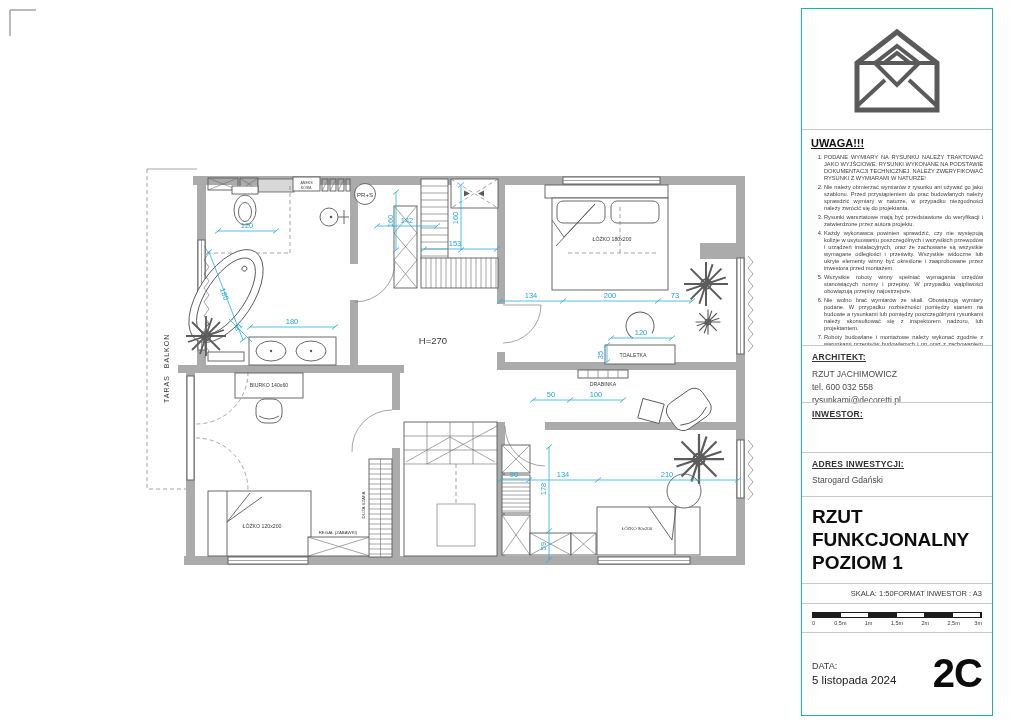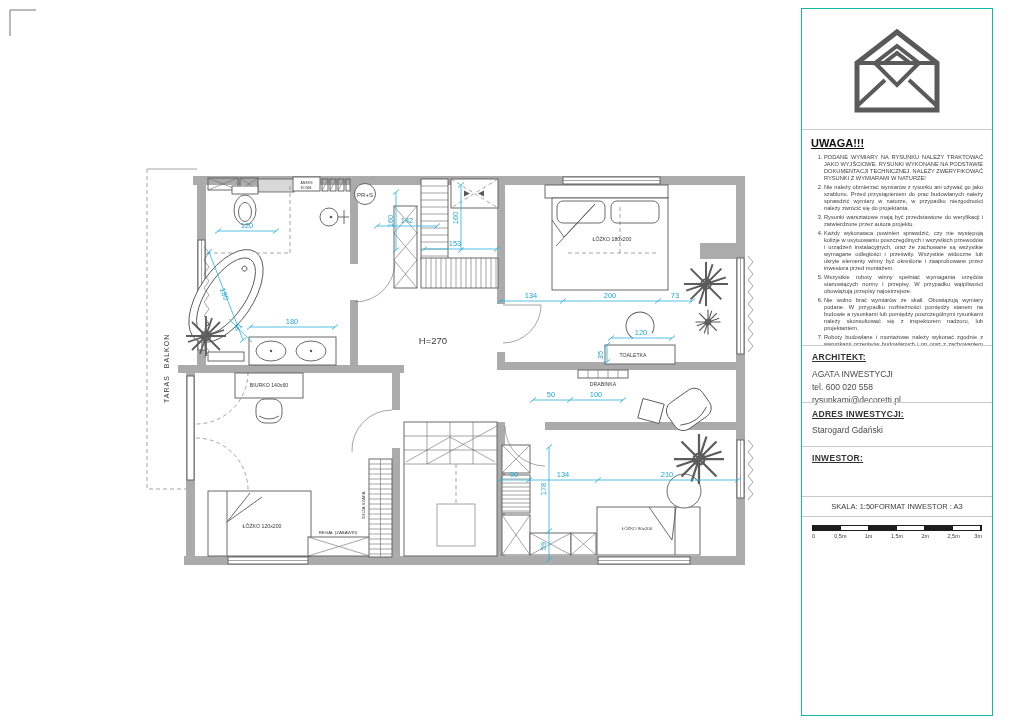--- a/index.html
+++ b/index.html
@@ -31,21 +31,21 @@
   .sec{border-top:1px solid #c9c9c9;padding:6px 10px;flex:0 0 auto;}
   .sec-h{font-size:8.5px;color:#333;text-decoration:underline;letter-spacing:.3px;font-weight:bold;}
   .sec-line{font-size:8.5px;color:#4a4a4a;line-height:1.5;}
   .sec.arch{height:57px;}
   .sec.arch .sec-h{margin-bottom:6px;}
   .sec.inw{height:50px;}
   .sec.adr{height:44px;}
   .sec.adr .sec-line{margin-top:5px;}
   .title-box{border-top:1px solid #c9c9c9;padding:8px 10px;flex:0 0 auto;}
   .title-box h1{margin:0;font-size:19px;line-height:1.22;font-weight:bold;color:#0d0d0d;}
-  .meta-row{border-top:1px solid #c9c9c9;display:flex;justify-content:center;
+  .meta-row{border-top:1px solid #c9c9c9;display:flex;justify-content:flex-end;
             padding:5px 10px;font-size:7.5px;color:#3a3a3a;flex:0 0 auto;}
   .scalebar-box{border-top:1px solid #c9c9c9;padding:8px 10px 2px 10px;flex:0 0 auto;}
   .scalebar{width:170px;height:6px;border:1px solid #1c1c1c;display:flex;}
   .scalebar span{flex:1;}
   .sb-b{background:#1c1c1c;}
   .sb-w{background:#fff;border-left:1px solid #1c1c1c;border-right:1px solid #1c1c1c;}
   .sb-labels{position:relative;height:12px;width:170px;font-size:5.5px;color:#3a3a3a;}
   .sb-labels span{position:absolute;top:2px;transform:translateX(-50%);}
   .sb-labels span:first-child{transform:none;}
   .sb-labels span:last-child{transform:translateX(-100%);}
@@ -364,34 +364,37 @@
       <li>Każdy wykonawca powinien sprawdzić, czy nie występują kolizje w usytuowaniu poszczególnych i wszystkich przewodów i urządzeń instalacyjnych, oraz że zachowane są wszystkie wymagane odległości i prześwity. Wszystkie widoczne lub ukryte elementy winny być określone i zaaprobowane przez inwestora przed montażem.</li>
       <li>Wszystkie roboty winny spełniać wymagania urzędów stanowiących normy i przepisy. W przypadku wątpliwości obowiązują przepisy najostrzejsze.</li>
       <li>Nie wolno brać wymiarów ze skali. Obowiązują wymiary podane. W przypadku rozbieżności pomiędzy stanem na budowie a rysunkami lub pomiędzy poszczególnymi rysunkami należy skonsultować się z inspektorem nadzoru, lub projektantem.</li>
       <li>Roboty budowlane i montażowe należy wykonać zgodnie z warunkami przepisów budowlanych i pn oraz z zachowaniem przepisów bhp.</li>
 
     </ol>
   </div>
 
   <div class="sec arch">
     <div class="sec-h">ARCHITEKT:</div>
-    <div class="sec-line">AGATA INWESTYCJI</div>
-    <div class="sec-line">tel. 600 020 558</div>
+    <div class="sec-line">RZUT JACHIMOWICZ</div>
+    <div class="sec-line">tel. 600 032 558</div>
     <div class="sec-line">rysunkami@decoretti.pl</div>
+  </div>
+
+  <div class="sec inw">
+    <div class="sec-h">INWESTOR:</div>
   </div>
 
   <div class="sec adr">
     <div class="sec-h">ADRES INWESTYCJI:</div>
     <div class="sec-line">Starogard Gdański</div>
   </div>
 
-  <div class="sec inw">
-    <div class="sec-h">INWESTOR:</div>
-  </div>
-
+  <div class="title-box">
+    <h1>RZUT FUNKCJONALNY POZIOM 1</h1>
+  </div>
 
   <div class="meta-row">
     <span>SKALA: 1:50</span>
     <span>FORMAT INWESTOR : A3</span>
   </div>
 
   <div class="scalebar-box">
     <div class="scalebar">
       <span class="sb-b"></span>
           <span class="sb-w"></span>
@@ -404,15 +407,22 @@
       <span style="left:0">0</span>
       <span style="left:16.7%">0,5m</span>
       <span style="left:33.3%">1m</span>
       <span style="left:50%">1,5m</span>
       <span style="left:66.7%">2m</span>
       <span style="left:83.3%">2,5m</span>
       <span style="left:100%">3m</span>
     </div>
   </div>
 
+  <div class="data-box">
+    <div>
+      <div class="d-l">DATA:</div>
+      <div class="d-v">5 listopada 2024</div>
+    </div>
+    <div class="rev">2C</div>
+  </div>
 
 </aside>
 </div>
 
 </body></html>

